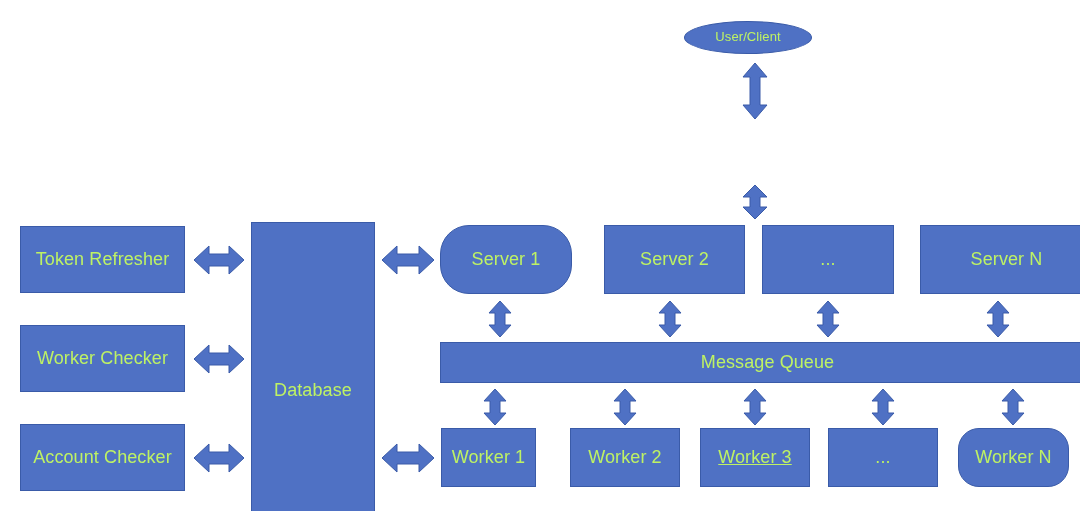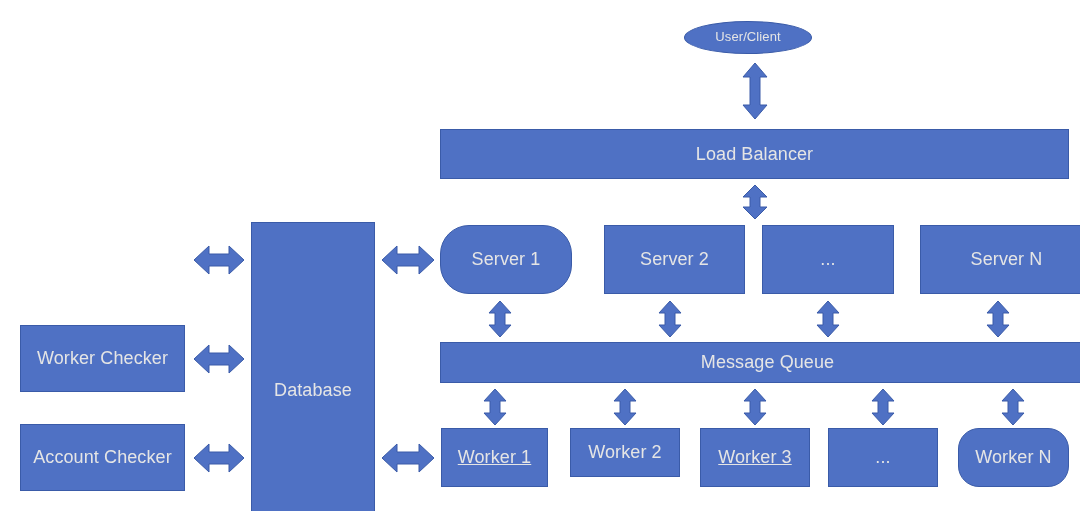--- a/index.html
+++ b/index.html
@@ -16,21 +16,21 @@
     width: 1080px;
     height: 511px;
     background: #ffffff;
     overflow: hidden;
   }
   .node {
     position: absolute;
     box-sizing: border-box;
     background: #4F71C4;
     border: 1px solid #3A5BA8;
-    color: #e5e5e5;
+    color: #bef264;
     display: flex;
     align-items: center;
     justify-content: center;
     text-align: center;
     font-size: 18px;
     font-weight: 400;
     letter-spacing: 0.1px;
     line-height: 1.15;
     user-select: none;
   }
@@ -66,61 +66,61 @@
 </style>
 </head>
 <body>
 
 <div id="canvas">
 
   <div class="node ellipse" style="left:684px; top:21px; width:128px; height:33px;">
     <span class="node-label">User/Client</span>
   </div>
 
-  <div class="node wide" style="left:440px; top:129px; width:629px; height:50px;">
-    <span class="node-label">Load Balancer</span>
-  </div>
 
   <div class="node" style="left:440px; top:225px; width:132px; height:69px;border-radius:29px;">
     <span class="node-label">Server 1</span>
   </div>
   <div class="node" style="left:604px; top:225px; width:141px; height:69px;">
     <span class="node-label">Server 2</span>
   </div>
   <div class="node" style="left:762px; top:225px; width:132px; height:69px;">
     <span class="node-label">...</span>
   </div>
   <div class="node" style="left:920px; top:225px; width:173px; height:69px;">
     <span class="node-label">Server N</span>
   </div>
 
   <div class="node wide" style="left:440px; top:342px; width:655px; height:41px;">
     <span class="node-label">Message Queue</span>
   </div>
 
-  <div class="node" style="left:441px; top:428px; width:107px; height:59px;text-decoration:underline;">
+  <div class="node" style="left:441px; top:428px; width:95px; height:59px;">
     <span class="node-label">Worker 1</span>
   </div>
-  <div class="node" style="left:570px; top:428px; width:110px; height:49px;">
+  <div class="node" style="left:570px; top:428px; width:110px; height:59px;">
     <span class="node-label">Worker 2</span>
   </div>
   <div class="node" style="left:700px; top:428px; width:110px; height:59px;text-decoration:underline;">
     <span class="node-label">Worker 3</span>
   </div>
   <div class="node" style="left:828px; top:428px; width:110px; height:59px;">
     <span class="node-label">...</span>
   </div>
   <div class="node" style="left:958px; top:428px; width:111px; height:59px;border-radius:21px;">
     <span class="node-label">Worker N</span>
   </div>
 
   <div class="node db" style="left:251px; top:222px; width:124px; height:336px;">
     <span class="node-label">Database</span>
   </div>
 
+  <div class="node" style="left:20px; top:226px; width:165px; height:67px;">
+    <span class="node-label">Token Refresher</span>
+  </div>
   <div class="node" style="left:20px; top:325px; width:165px; height:67px;">
     <span class="node-label">Worker Checker</span>
   </div>
   <div class="node" style="left:20px; top:424px; width:165px; height:67px;">
     <span class="node-label">Account Checker</span>
   </div>
 
   <div class="arrow" style="left:742px; top:62px; width:26px; height:58px;">
     <svg width="26" height="58" viewBox="0 0 26 58">
       <polygon class="arrow-shape" points="13,1 25,15 18,15 18,43 25,43 13,57 1,43 8,43 8,15 1,15"></polygon>

